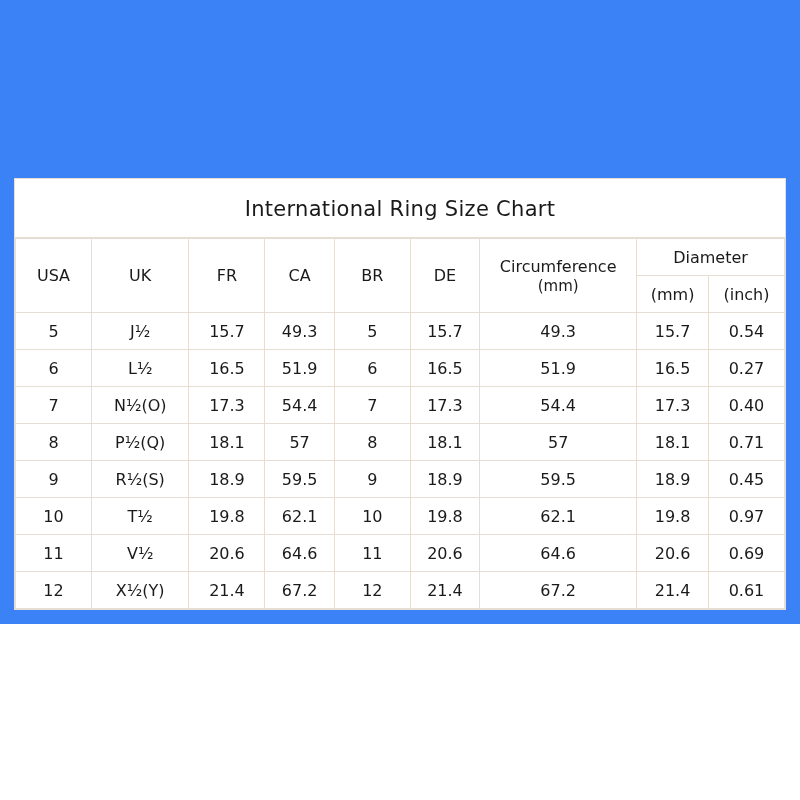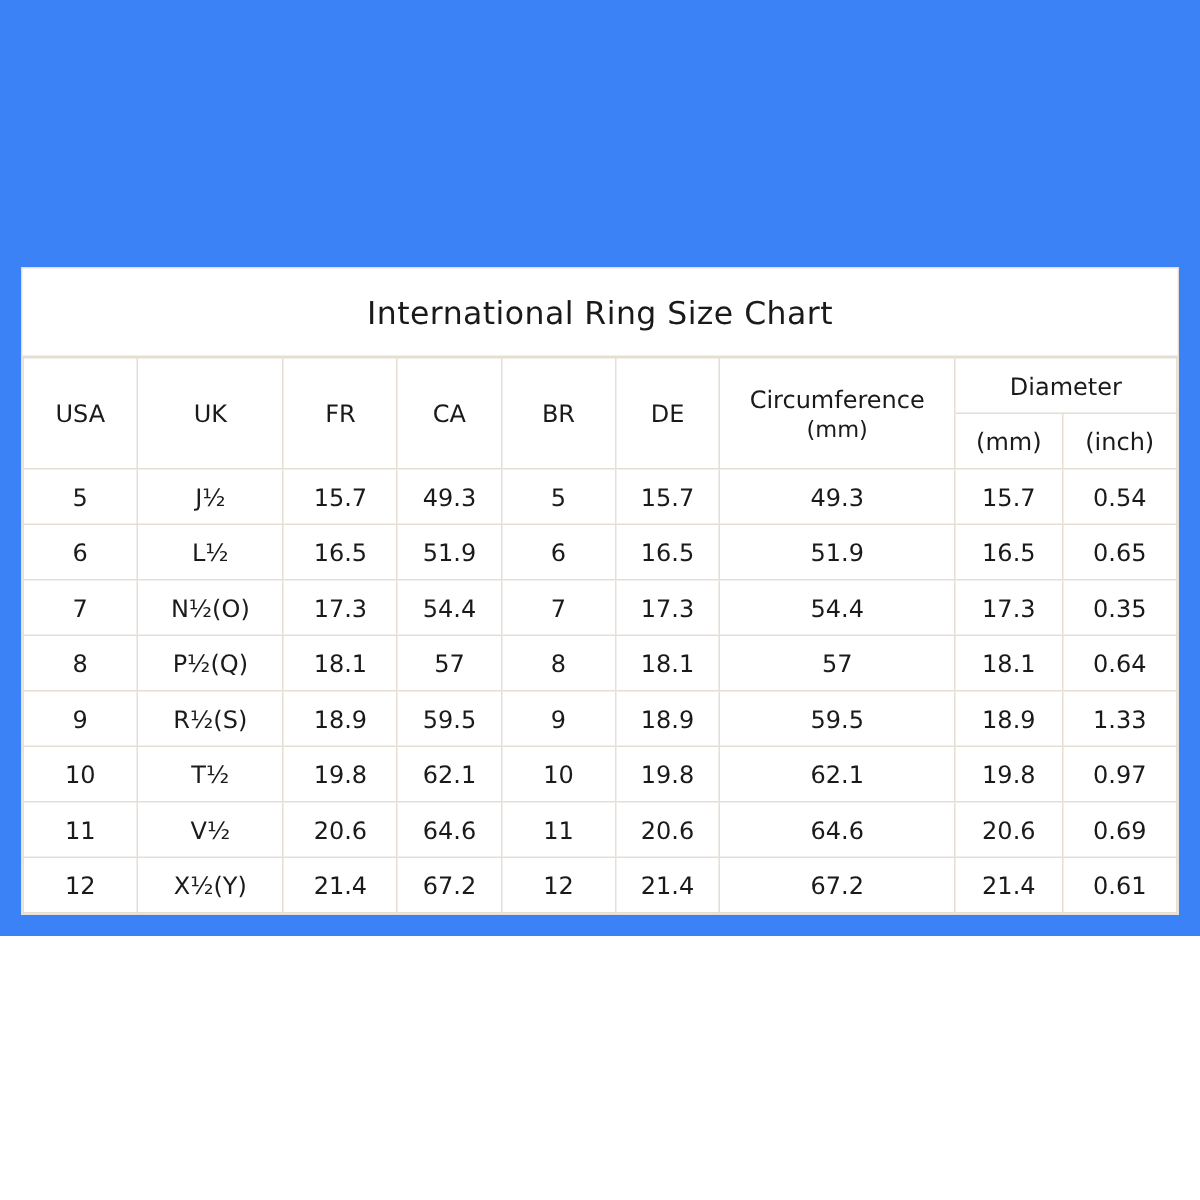--- a/index.html
+++ b/index.html
@@ -121,54 +121,54 @@
         </tr>
         <tr class="body-row">
           <td>6</td>
           <td>L½</td>
           <td>16.5</td>
           <td>51.9</td>
           <td>6</td>
           <td>16.5</td>
           <td>51.9</td>
           <td>16.5</td>
-          <td>0.65</td>
+          <td>0.27</td>
         </tr>
         <tr class="body-row">
           <td>7</td>
           <td>N½(O)</td>
           <td>17.3</td>
           <td>54.4</td>
           <td>7</td>
           <td>17.3</td>
           <td>54.4</td>
           <td>17.3</td>
-          <td>0.35</td>
+          <td>0.40</td>
         </tr>
         <tr class="body-row">
           <td>8</td>
           <td>P½(Q)</td>
           <td>18.1</td>
           <td>57</td>
           <td>8</td>
           <td>18.1</td>
           <td>57</td>
           <td>18.1</td>
-          <td>0.64</td>
+          <td>0.71</td>
         </tr>
         <tr class="body-row">
           <td>9</td>
           <td>R½(S)</td>
           <td>18.9</td>
           <td>59.5</td>
           <td>9</td>
           <td>18.9</td>
           <td>59.5</td>
           <td>18.9</td>
-          <td>1.33</td>
+          <td>0.45</td>
         </tr>
         <tr class="body-row">
           <td>10</td>
           <td>T½</td>
           <td>19.8</td>
           <td>62.1</td>
           <td>10</td>
           <td>19.8</td>
           <td>62.1</td>
           <td>19.8</td>

